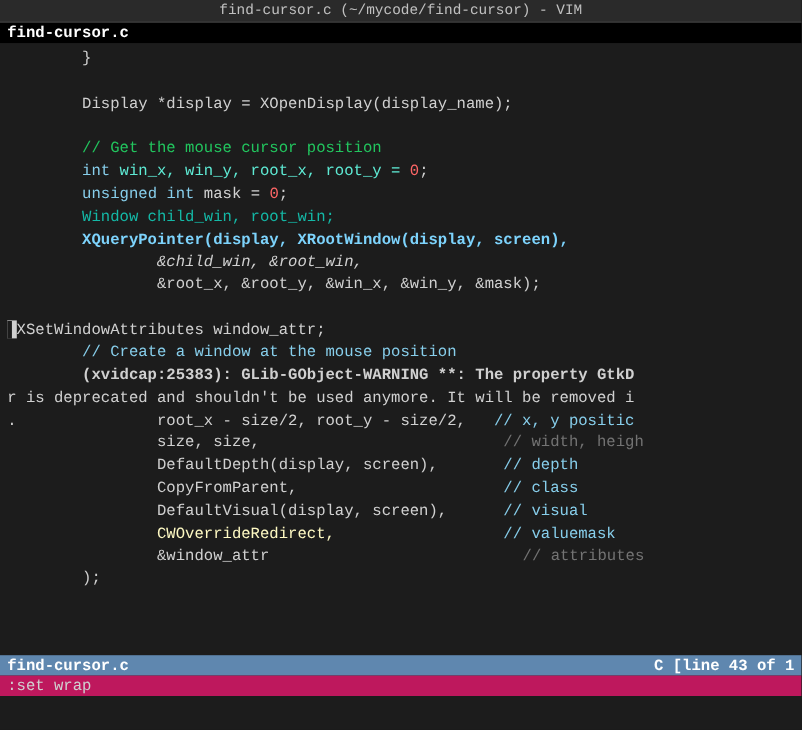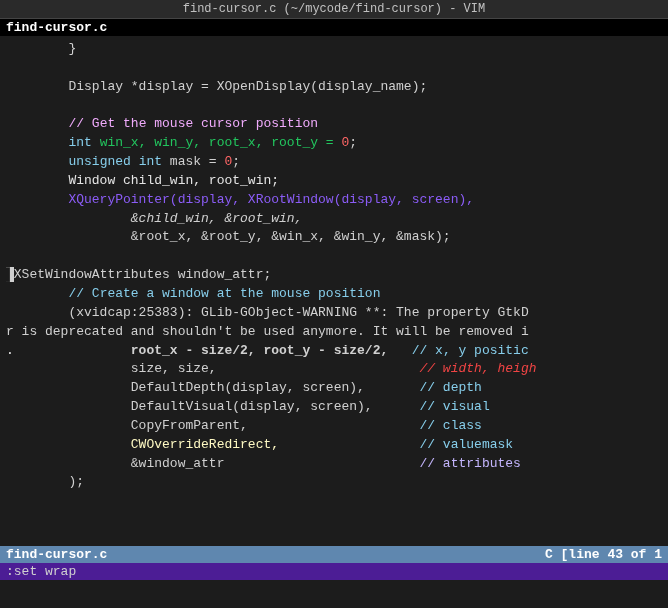--- a/index.html
+++ b/index.html
@@ -45,21 +45,21 @@
     #status-bar {
       background: #5f87af;
       color: #ffffff;
       padding: 1px 6px;
       font-size: 13px;
       font-weight: bold;
       display: flex;
       justify-content: space-between;
     }
     #cmd-bar {
-      background: #4c1d95;
+      background: #be185d;
       color: #d0d0d0;
       padding: 1px 6px;
       font-size: 13px;
     }
   </style>
 </head>
 <body>
 
 <div id="title-bar">
   <span>find-cursor.c (~/mycode/find-cursor) - VIM</span>
@@ -67,39 +67,39 @@
 
 <div id="filename-bar">
   <span>find-cursor.c</span>
 </div>
 
 <div id="code-area">
 <div class="line"><span style="color: rgb(208, 208, 208);">        }</span></div>
     <div class="line">&nbsp;</div>
     <div class="line"><span style="color: rgb(208, 208, 208);">        Display *display = XOpenDisplay(display_name);</span></div>
     <div class="line">&nbsp;</div>
-    <div class="line"><span style="color: rgb(208, 208, 208);">        </span><span style="color: #f0abfc;">// Get the mouse cursor position</span></div>
-    <div class="line"><span style="color: rgb(208, 208, 208);">        </span><span style="color: rgb(135, 206, 235);">int</span><span style="color: #22c55e;"> win_x, win_y, root_x, root_y = </span><span style="color: rgb(255, 102, 102);">0</span><span style="color: rgb(208, 208, 208);">;</span></div>
+    <div class="line"><span style="color: rgb(208, 208, 208);">        </span><span style="color: #22c55e;">// Get the mouse cursor position</span></div>
+    <div class="line"><span style="color: rgb(208, 208, 208);">        </span><span style="color: rgb(135, 206, 235);">int</span><span style="color: #5eead4;"> win_x, win_y, root_x, root_y = </span><span style="color: rgb(255, 102, 102);">0</span><span style="color: rgb(208, 208, 208);">;</span></div>
     <div class="line"><span style="color: rgb(208, 208, 208);">        </span><span style="color: rgb(135, 206, 235);">unsigned</span><span style="color: rgb(208, 208, 208);"> </span><span style="color: rgb(135, 206, 235);">int</span><span style="color: rgb(208, 208, 208);"> mask = </span><span style="color: rgb(255, 102, 102);">0</span><span style="color: rgb(208, 208, 208);">;</span></div>
-    <div class="line"><span style="color: #e5e5e5; font-family: Liberation Mono, monospace;">        Window child_win, root_win;</span></div>
-    <div class="line"><span style="color: #8b5cf6;">        XQueryPointer(display, XRootWindow(display, screen),</span></div>
+    <div class="line"><span style="color: #14b8a6; font-family: Liberation Mono, monospace;">        Window child_win, root_win;</span></div>
+    <div class="line"><span style="color: #7dd3fc; font-weight: bold;">        XQueryPointer(display, XRootWindow(display, screen),</span></div>
     <div class="line"><span style="color: rgb(208, 208, 208); font-style: italic;">                &amp;child_win, &amp;root_win,</span></div>
     <div class="line"><span style="color: rgb(208, 208, 208);">                &amp;root_x, &amp;root_y, &amp;win_x, &amp;win_y, &amp;mask);</span></div>
     <div class="line">&nbsp;</div>
     <div class="line"><span style="background: rgb(208, 208, 208); color: rgb(28, 28, 28); display: inline;">▌</span><span style="color: rgb(208, 208, 208);">XSetWindowAttributes window_attr;</span></div>
     <div class="line"><span style="color: rgb(208, 208, 208);">        </span><span style="color: rgb(135, 206, 235);">// Create a window at the mouse position</span></div>
-    <div class="line"><span style="color: rgb(208, 208, 208);">        (xvidcap:25383): GLib-GObject-WARNING **: The property GtkD</span></div>
+    <div class="line"><span style="color: rgb(208, 208, 208); font-weight: bold;">        (xvidcap:25383): GLib-GObject-WARNING **: The property GtkD</span></div>
     <div class="line"><span style="color: rgb(208, 208, 208);">r is deprecated and shouldn't be used anymore. It will be removed i</span></div>
-    <div class="line"><span style="color: rgb(208, 208, 208); font-weight: bold;">.               root_x - size/2, root_y - size/2,   </span><span style="color: rgb(135, 206, 235);">// x, y positic</span></div>
-    <div class="line"><span style="color: rgb(208, 208, 208); margin-top: 44px;">                size, size,                          </span><span style="color: #ef4444; font-style: italic;">// width, heigh</span></div>
+    <div class="line"><span style="color: rgb(208, 208, 208);">.               root_x - size/2, root_y - size/2,   </span><span style="color: rgb(135, 206, 235);">// x, y positic</span></div>
+    <div class="line"><span style="color: rgb(208, 208, 208); margin-top: 44px;">                size, size,                          </span><span style="color: #737373;">// width, heigh</span></div>
     <div class="line"><span style="color: rgb(208, 208, 208);">                DefaultDepth(display, screen),       </span><span style="color: rgb(135, 206, 235);">// depth</span></div>
+    <div class="line"><span style="color: rgb(208, 208, 208);">                CopyFromParent,                      </span><span style="color: rgb(135, 206, 235);">// class</span></div>
     <div class="line"><span style="color: rgb(208, 208, 208);">                DefaultVisual(display, screen),      </span><span style="color: rgb(135, 206, 235);">// visual</span></div>
-    <div class="line"><span style="color: rgb(208, 208, 208);">                CopyFromParent,                      </span><span style="color: rgb(135, 206, 235);">// class</span></div>
     <div class="line"><span style="color: #fef9c3;">                CWOverrideRedirect,                  </span><span style="color: rgb(135, 206, 235);">// valuemask</span></div>
-    <div class="line"><span style="color: rgb(208, 208, 208);">                &amp;window_attr                         </span><span style="color: #c4b5fd;">// attributes</span></div>
+    <div class="line"><span style="color: rgb(208, 208, 208);">                &amp;window_attr                         </span><span style="color: #737373; margin-left: 16px;">// attributes</span></div>
     <div class="line"><span style="color: rgb(208, 208, 208);">        );</span></div>
   </div>
 
 <div id="status-bar">
   <span>find-cursor.c</span>
   <span>C [line 43 of 1</span>
 </div>
 
 <div id="cmd-bar">
   <span>:set wrap</span>

